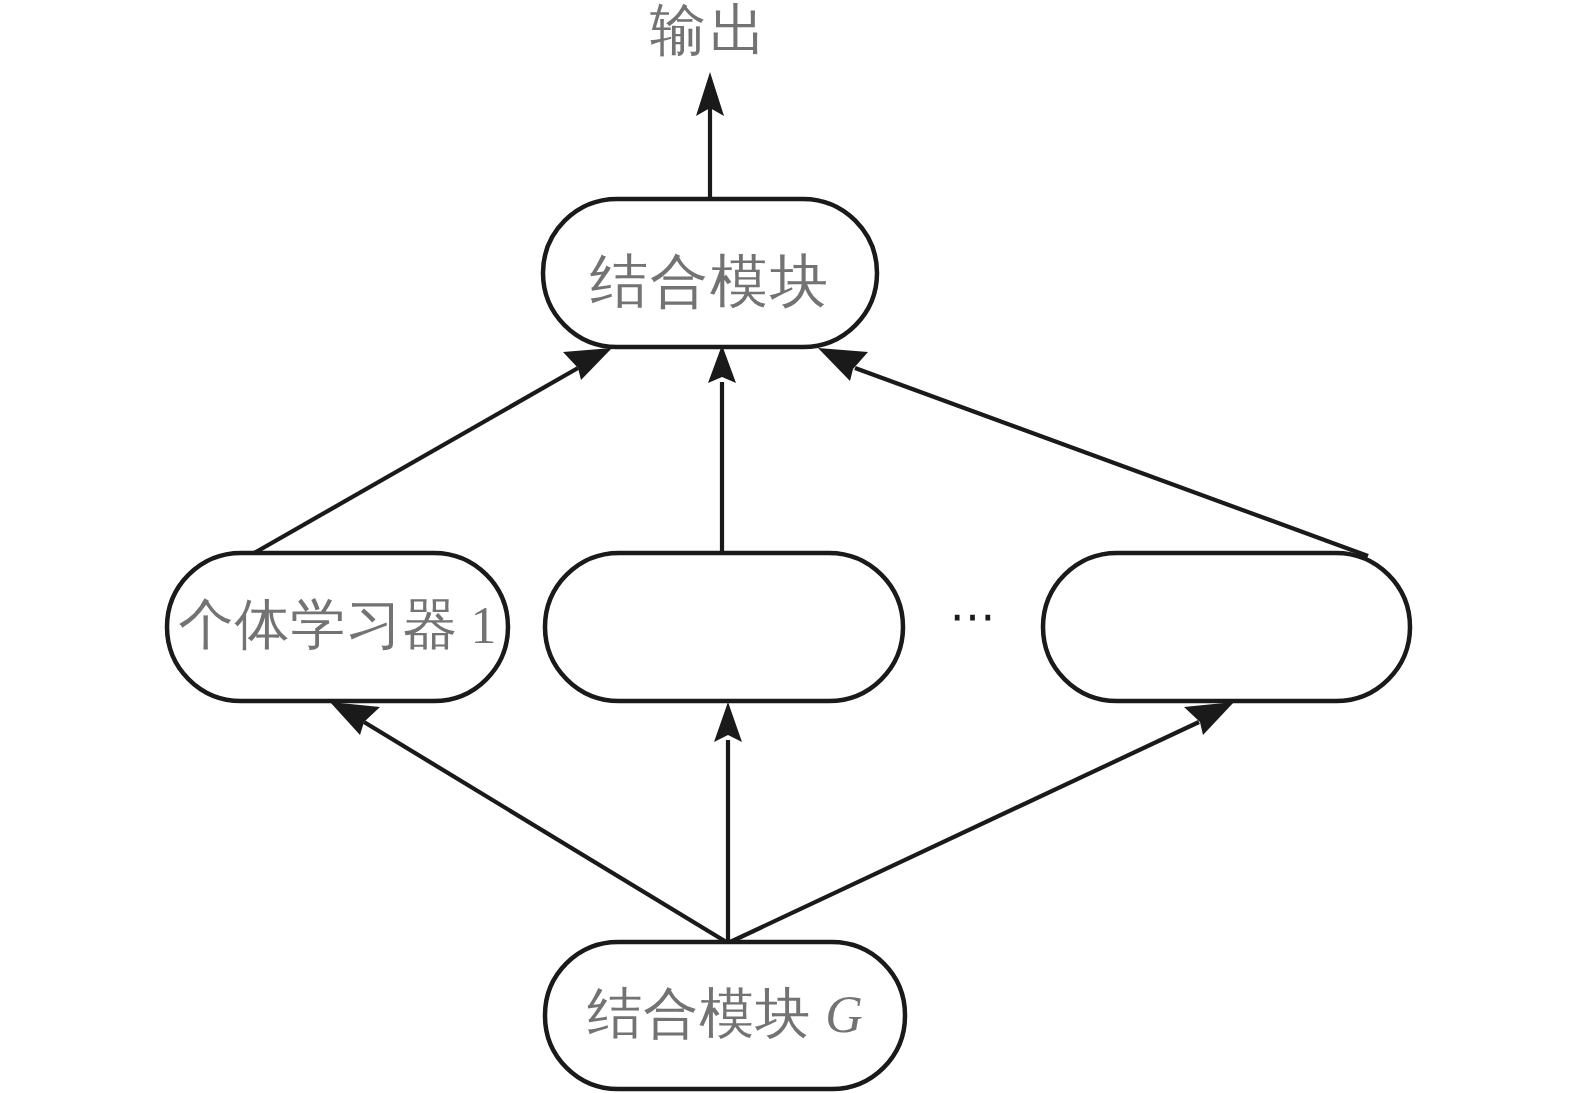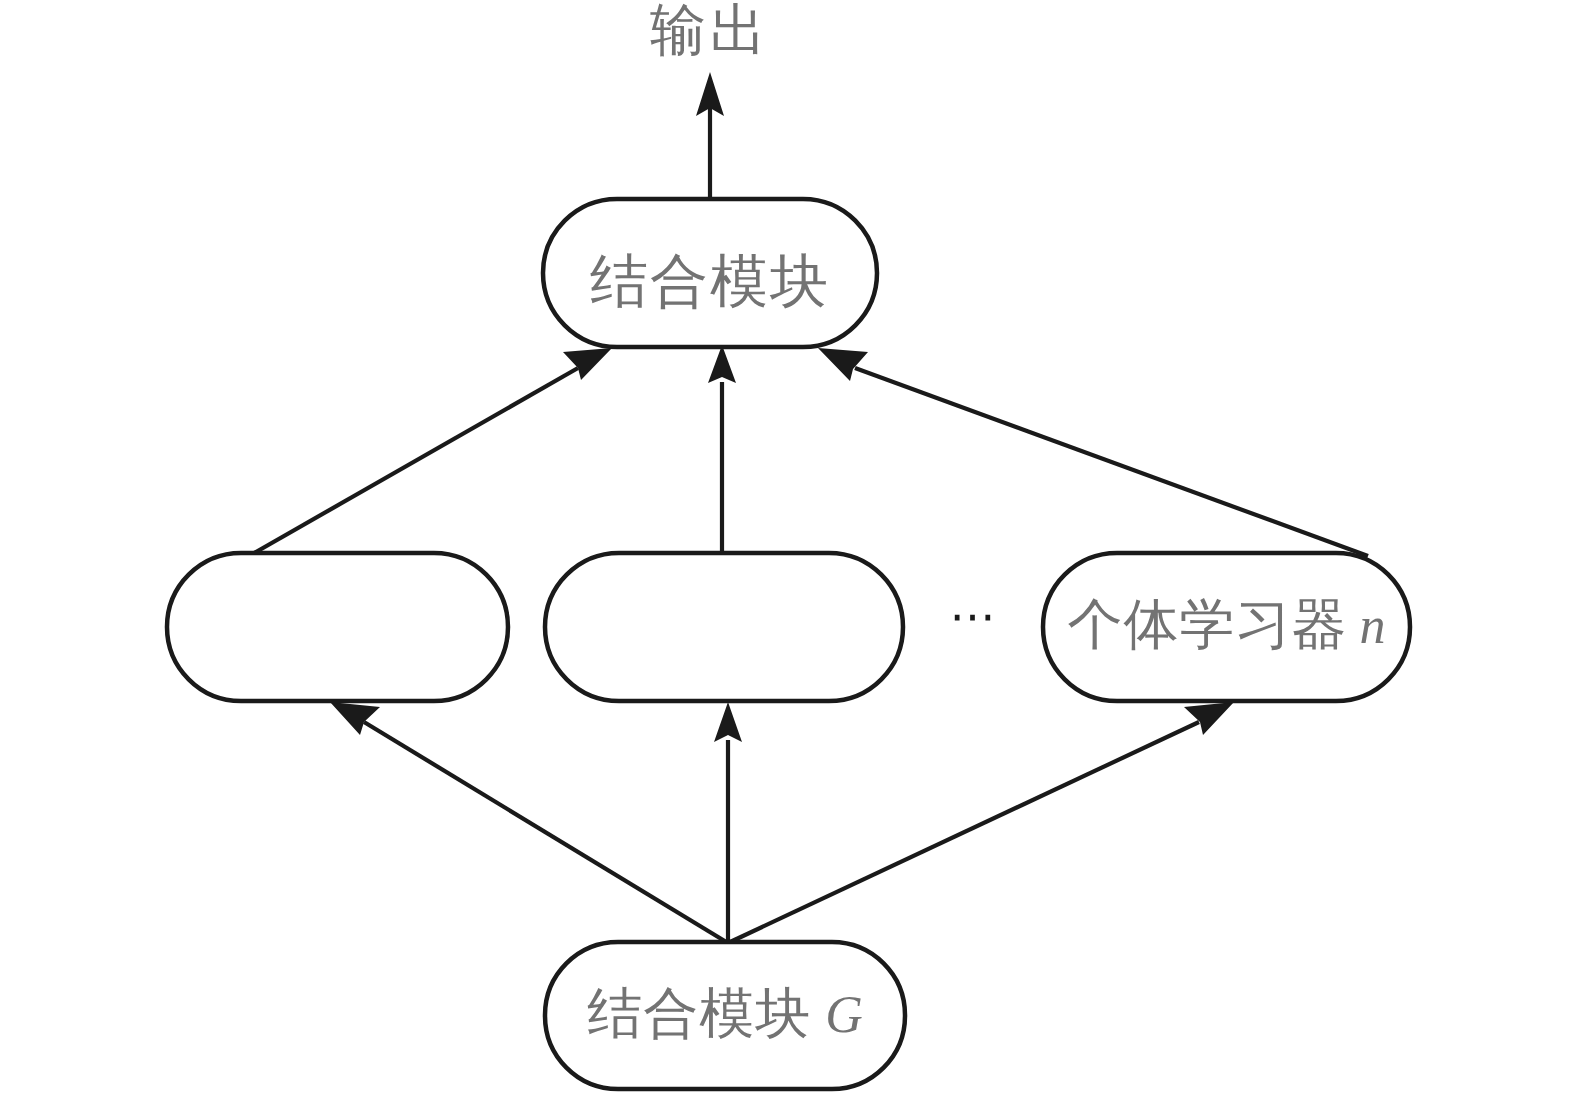--- a/index.html
+++ b/index.html
@@ -124,25 +124,25 @@
 
     <rect class="node-box" x="1043" y="553" width="367" height="148" rx="74" ry="74"></rect>
 
     <rect class="node-box" x="545" y="942" width="360" height="147" rx="73" ry="73"></rect>
   </svg>
 
   <div class="node-label output-label" style="left:560px; top:2px; width:300px;">输出</div>
 
   <div class="node-label cjk" style="left:543px; top:253px; width:334px;">结合模块</div>
 
+  <div class="node-label" style="left:167px; top:597px; width:341px;">
+    <span class="cjk-small">个体学习器</span><span class="num" style="margin-left:12px;">1</span>
+  </div>
 
 
   <div class="node-label ellipsis-label" style="left:930px; top:594px; width:90px;">⋯</div>
 
-  <div class="node-label" style="left:1043px; top:597px; width:367px;">
-    <span class="cjk-small">个体学习器</span><span class="math-ital" style="margin-left:12px;">n</span>
-  </div>
 
   <div class="node-label" style="left:545px; top:986px; width:360px;">
     <span class="cjk-small">结合模块</span><span class="math-ital" style="margin-left:14px;">G</span>
   </div>
 
 </div>
 
 </body></html>

